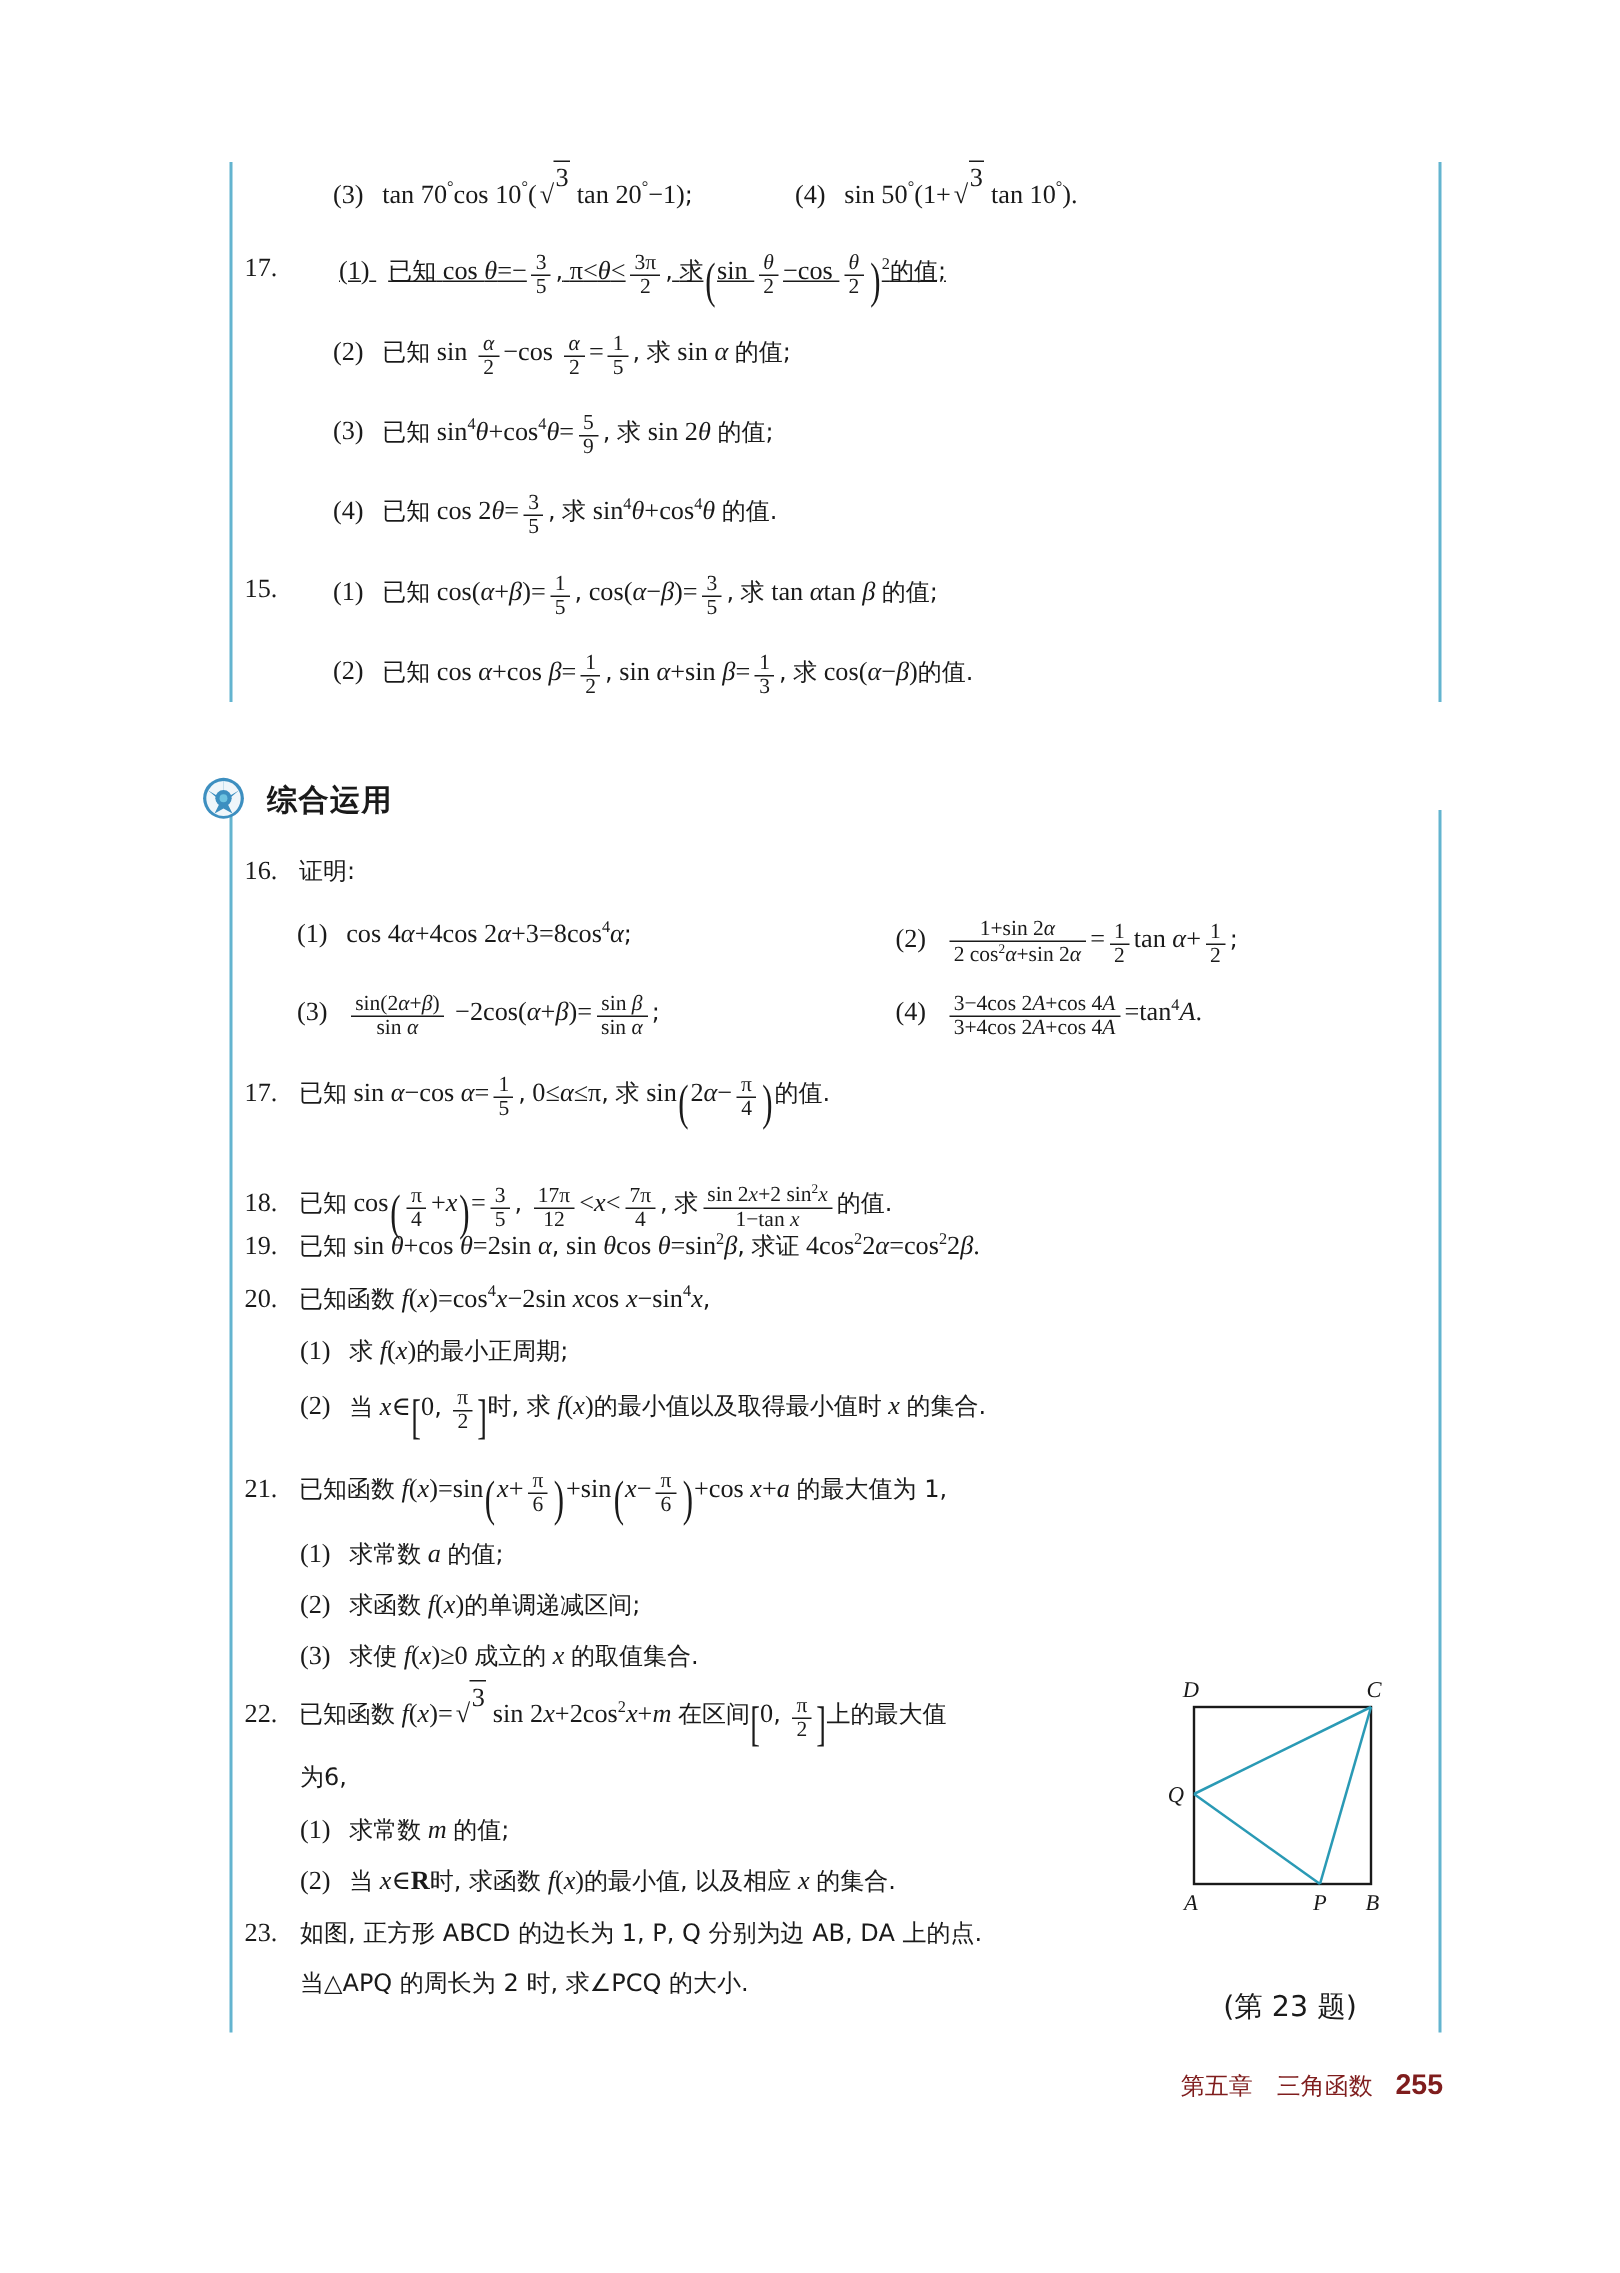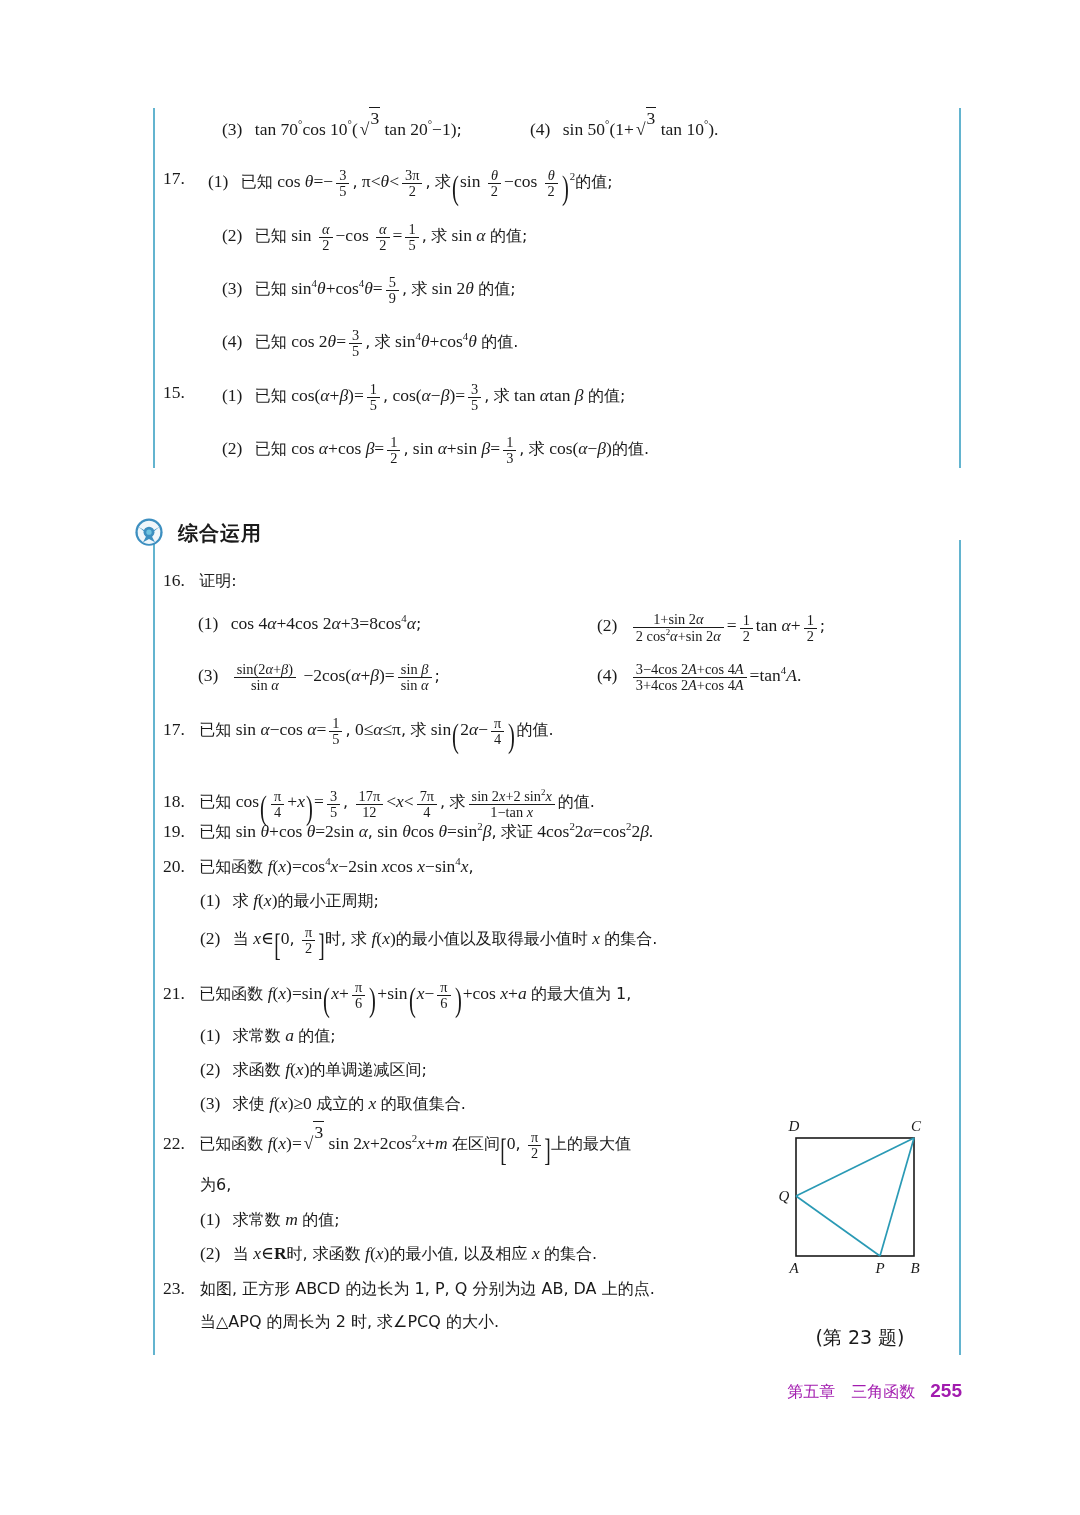--- a/index.html
+++ b/index.html
@@ -65,21 +65,21 @@
   #figure-23{position:absolute;left:770px;top:1100px;width:180px;height:250px;}
   .fig-cap{
     position:absolute;left:770px;top:1325px;width:180px;text-align:center;
     font-family:"DejaVu Sans","Liberation Sans",sans-serif;font-size:19px;
   }
 
   
   #footer{
     position:absolute;right:118px;top:1380px;
     font-family:"DejaVu Sans","Liberation Sans",sans-serif;
-    font-size:16px;color:#a21caf;
+    font-size:16px;color:#7f1d1d;
   }
   #footer .pg{font-weight:bold;font-size:19px;margin-left:10px;
     font-family:"Liberation Sans",sans-serif;}
 </style>
 </head>
 <body>
 
 <div class="page">
 
   <div class="vrule" id="rule-left-top"></div>
@@ -96,21 +96,21 @@
   <div class="blk m" style="left:530px;top:118px;">
     <span>(4)</span>
     <span style="margin-left:8px;">
       <span class="up">sin 50<span class="sup">°</span>(1+</span><span class="rad">√<span class="bar">3</span></span><span class="up"> tan 10<span class="sup">°</span>).</span>
     </span>
   </div>
 
   <div class="blk m" style="left:163px;top:168px;">
     <span class="num-lbl">17.</span>
   </div>
-  <div class="blk m" style="left:208px;top:168px;">
+  <div class="blk m" style="left:226px;top:168px;text-decoration:underline;">
     <span>(1)</span>
     <span style="margin-left:8px;" class="cjk">已知</span>
     <span class="m">cos <span class="it">θ</span>=−<span class="frac"><span class="num">3</span><span class="den">5</span></span><span class="cjk">,</span>
       <span class="up">π</span>&lt;<span class="it">θ</span>&lt;<span class="frac"><span class="num">3π</span><span class="den">2</span></span><span class="cjk">,</span>
       <span class="cjk">求</span><span class="big-paren">(</span>sin <span class="frac"><span class="num"><span class="it">θ</span></span><span class="den">2</span></span>−cos <span class="frac"><span class="num"><span class="it">θ</span></span><span class="den">2</span></span><span class="big-paren">)</span><span class="sup">2</span><span class="cjk">的值;</span>
     </span>
   </div>
   <div class="blk m" style="left:222px;top:222px;">
     <span>(2)</span>
     <span style="margin-left:8px;" class="cjk">已知</span>

